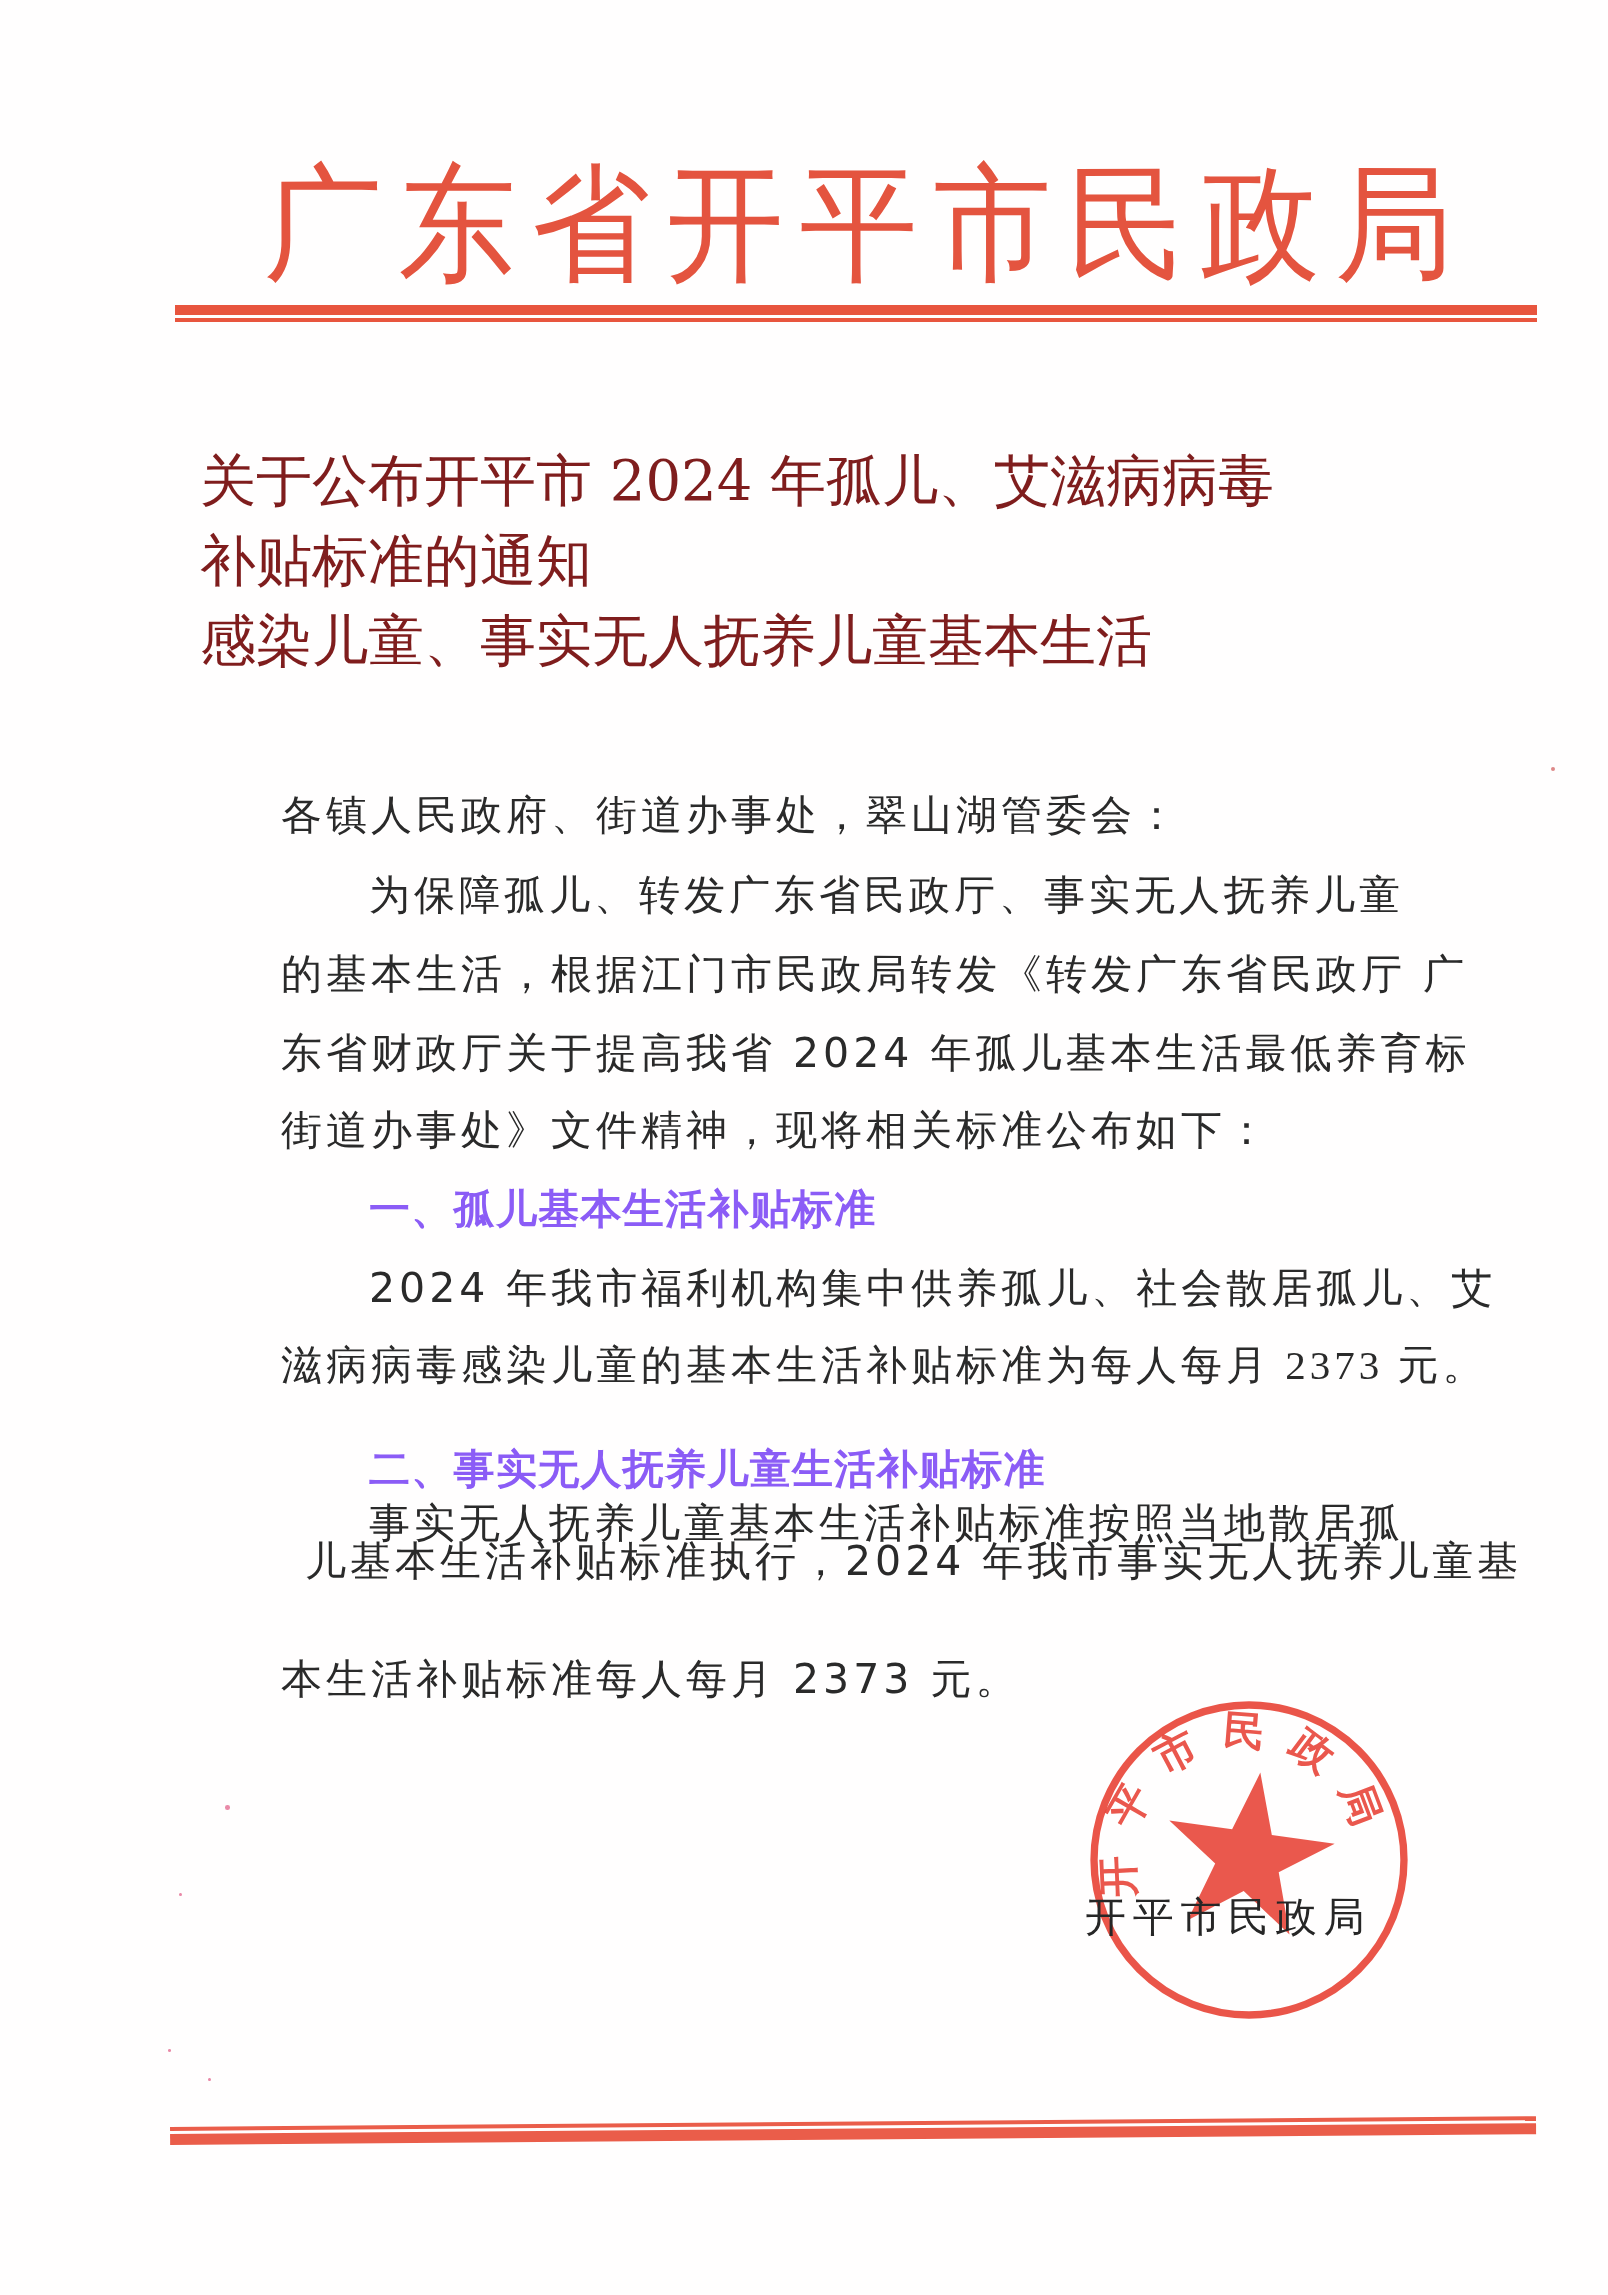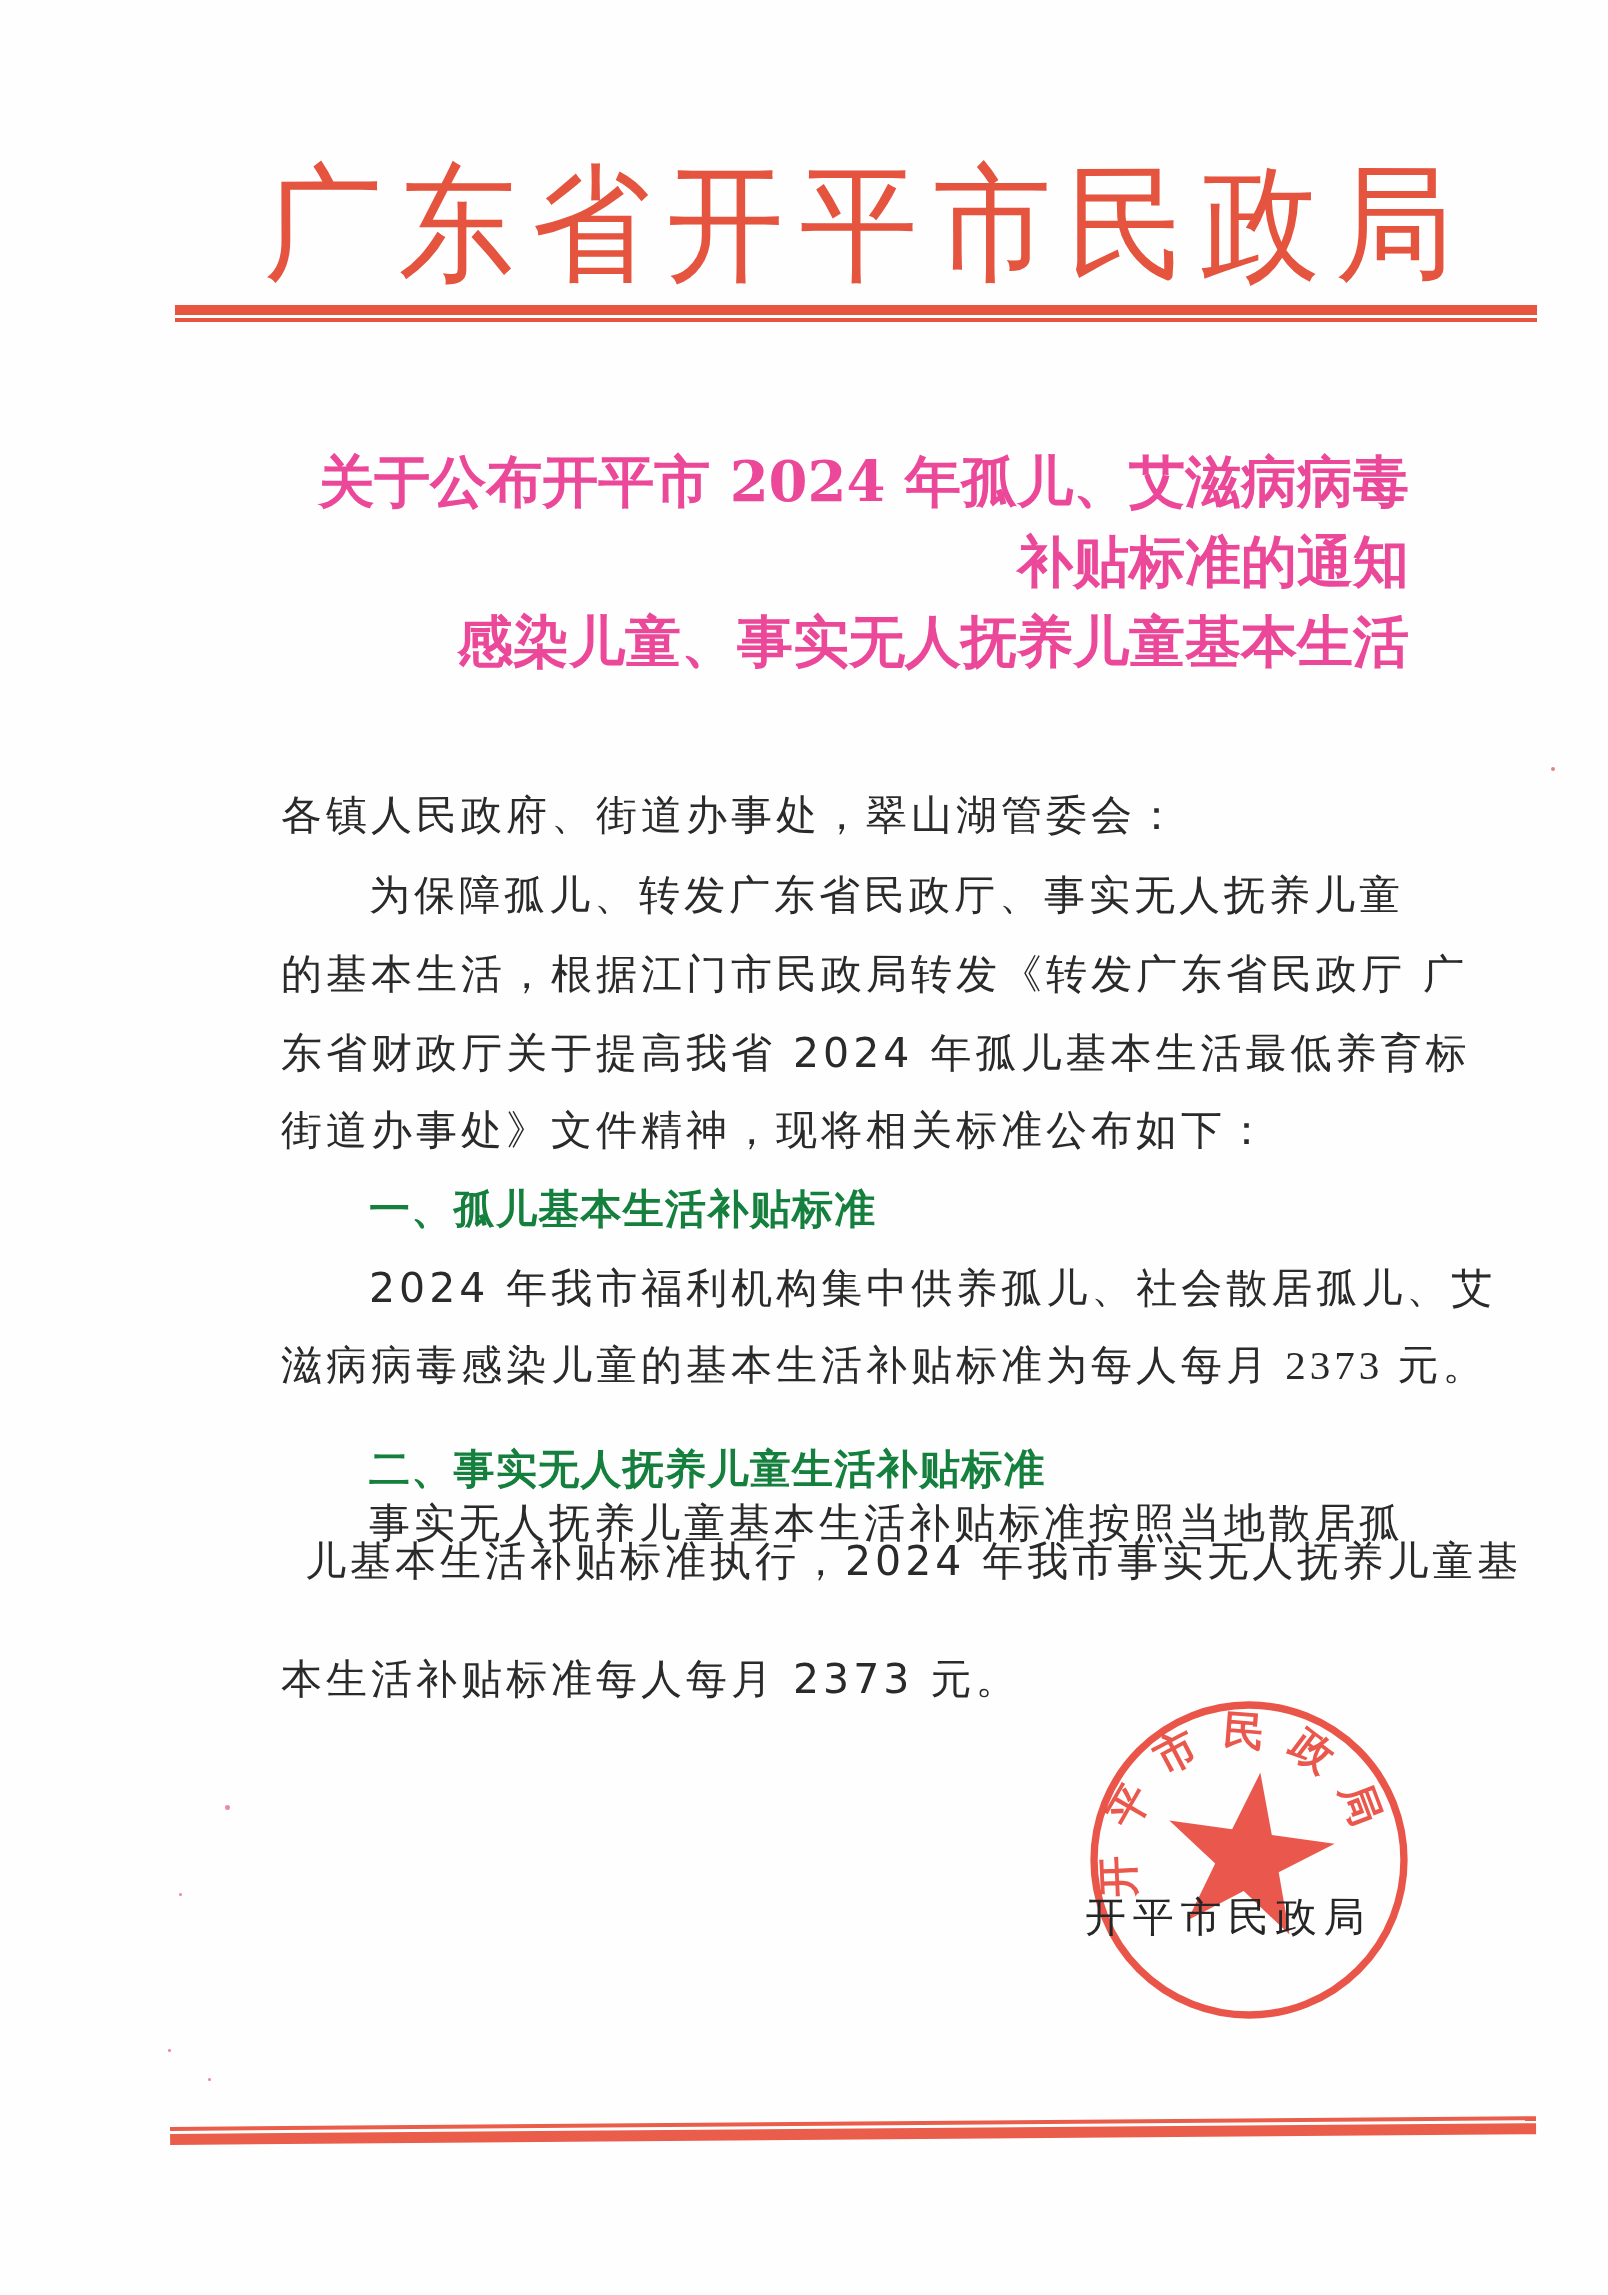--- a/index.html
+++ b/index.html
@@ -72,46 +72,46 @@
     position: absolute; left: 0; top: 8px; width: 100%; height: 10.7px;
     background: #ea5d4a;
   }
 
   
   .title {
     position: absolute;
     left: 200px;
     top: 441px;
     width: 1209px;
-    text-align: right;
+    text-align: left;
     font-family: "DejaVu Serif", "Liberation Serif", serif;
-    font-weight: bold;
+    font-weight: normal;
     font-size: 56px;
     line-height: 80px;
-    color: #ec4899;
+    color: #7f1d1d;
   }
   .title div { white-space: nowrap; }
 
   
   .body-text {
     position: absolute;
     left: 281px;
     width: 1155px;
     font-family: "DejaVu Sans", "Liberation Sans", sans-serif;
     font-size: 41px;
     color: #2a2a2a;
     white-space: nowrap;
     letter-spacing: 4px;
   }
   .line { position: absolute; left: 0; white-space: nowrap; }
   .line.indent { left: 88px; }
   .heading {
     font-family: Liberation Mono, monospace;
     font-weight: bold;
-    color: #15803d;
+    color: #8b5cf6;
     letter-spacing: 1.3px;
   }
 
   
   .seal {
     position: absolute;
     left: 1082px;
     top: 1693px;
     width: 334px;
     height: 334px;

